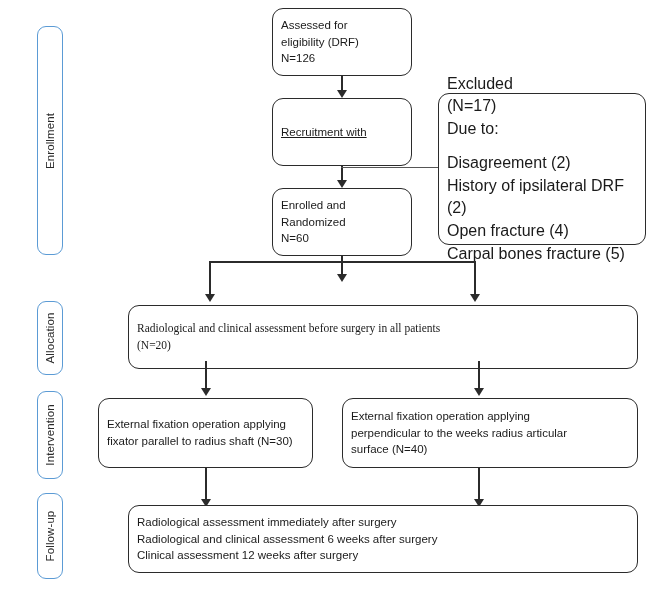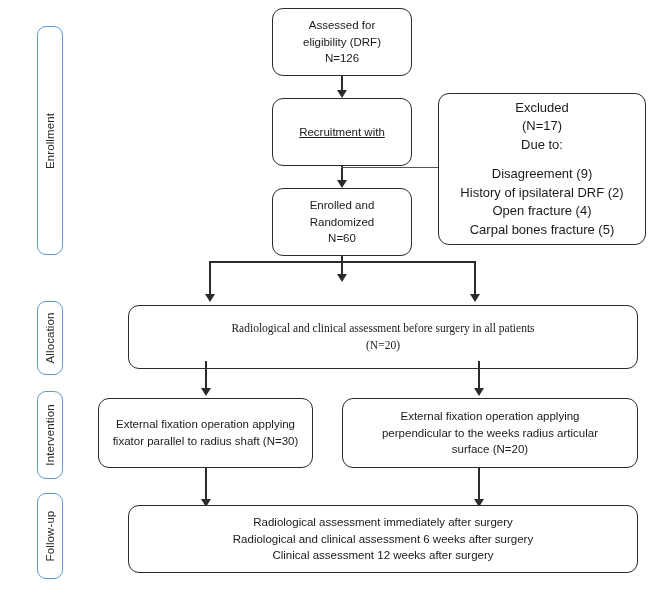--- a/index.html
+++ b/index.html
@@ -41,33 +41,33 @@
   
   .node {
     position: absolute;
     box-sizing: border-box;
     border: 1.4px solid #2b2b2b;
     border-radius: 11px;
     background: #ffffff;
     display: flex;
     align-items: center;
     justify-content: center;
-    text-align: center;
+    text-align: left;
     color: #1a1a1a;
     font-size: 11.5px;
     line-height: 1.45;
     padding: 4px 8px;
   }
   .node .txt { width: 100%; }
   .node .line { display: block; }
 
   
   .node.excluded {
     align-items: center;
-    font-size: 13px;
+    font-size: 16px;
     line-height: 1.42;
   }
   .gap-line { display: block; height: 11px; }
 
   
   .conn {
     position: absolute;
     background: #2b2b2b;
   }
   .vline { width: 1.6px; }
@@ -124,21 +124,21 @@
   <div class="arrowhead" style="left:337px; top:180px;"></div>
 
   <div class="conn hline thin" style="left:341px; top:167px; width:98px; height:1.2px;"></div>
 
   <div class="node excluded" style="left:438px; top:93px; width:208px; height:152px;">
     <span class="txt">
       <span class="line">Excluded</span>
       <span class="line">(N=17)</span>
       <span class="line">Due to:</span>
       <span class="gap-line"></span>
-      <span class="line">Disagreement (9)</span>
+      <span class="line">Disagreement (2)</span>
       <span class="line">History of ipsilateral DRF (2)</span>
       <span class="line">Open fracture (4)</span>
       <span class="line">Carpal bones fracture (5)</span>
     </span>
   </div>
 
   <div class="node" style="left:272px; top:188px; width:140px; height:68px;">
     <span class="txt">
       <span class="line">Enrolled and</span>
       <span class="line">Randomized</span>
@@ -174,21 +174,21 @@
     <span class="txt">
       <span class="line">External fixation operation applying</span>
       <span class="line">fixator parallel to radius shaft (N=30)</span>
     </span>
   </div>
 
   <div class="node" style="left:342px; top:398px; width:296px; height:70px;">
     <span class="txt">
       <span class="line">External fixation operation applying</span>
       <span class="line">perpendicular to the weeks radius articular</span>
-      <span class="line">surface (N=20)</span>
+      <span class="line">surface (N=40)</span>
     </span>
   </div>
 
   <div class="conn vline" style="left:205px; top:468px; height:35px;"></div>
   <div class="arrowhead" style="left:201px; top:499px;"></div>
 
   <div class="conn vline" style="left:478px; top:468px; height:35px;"></div>
   <div class="arrowhead" style="left:474px; top:499px;"></div>
 
   <div class="node" style="left:128px; top:505px; width:510px; height:68px;">

